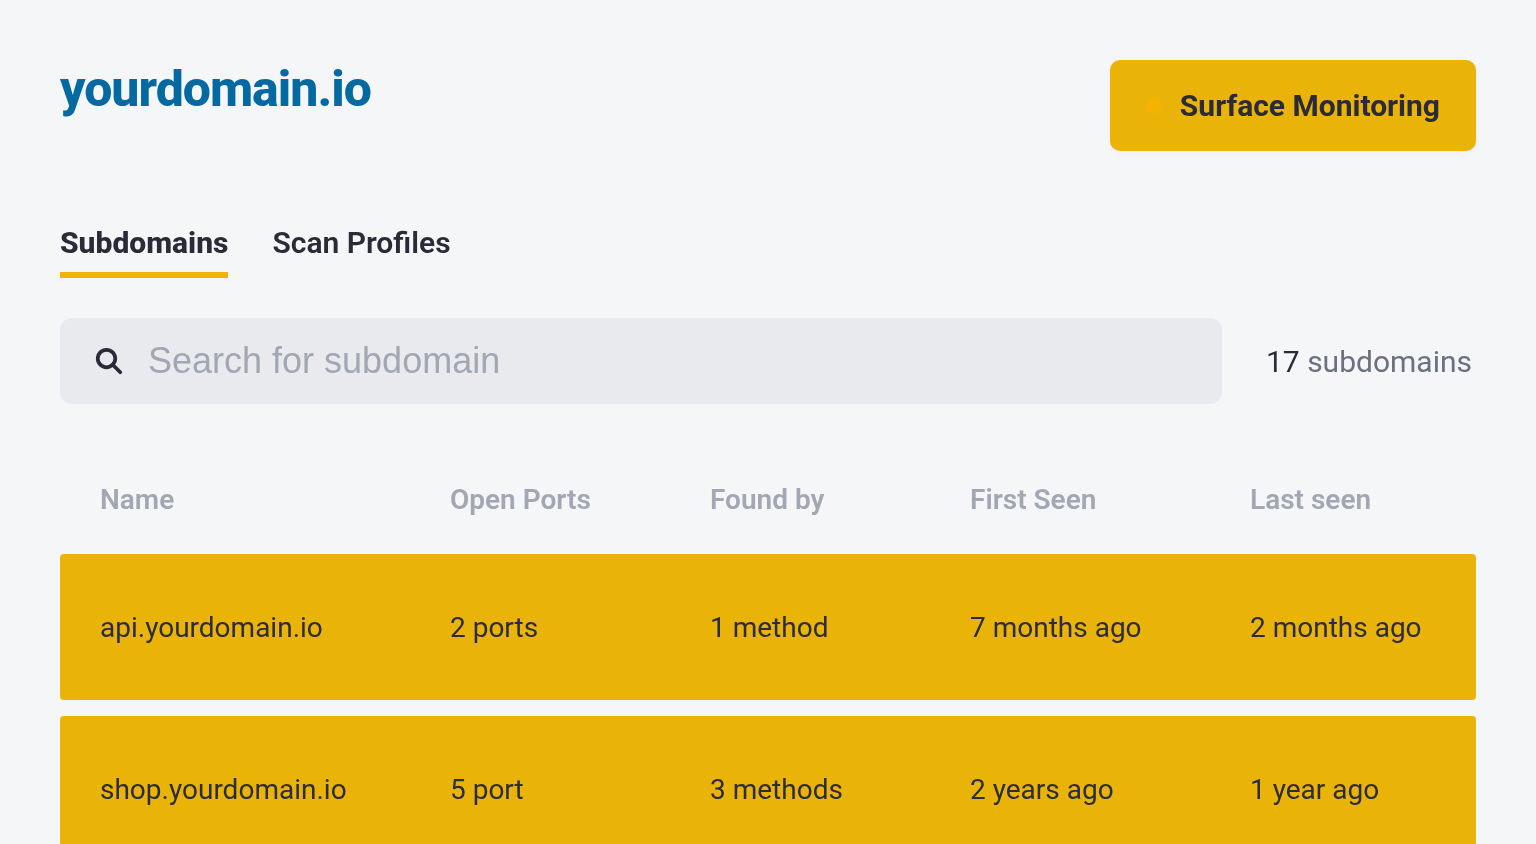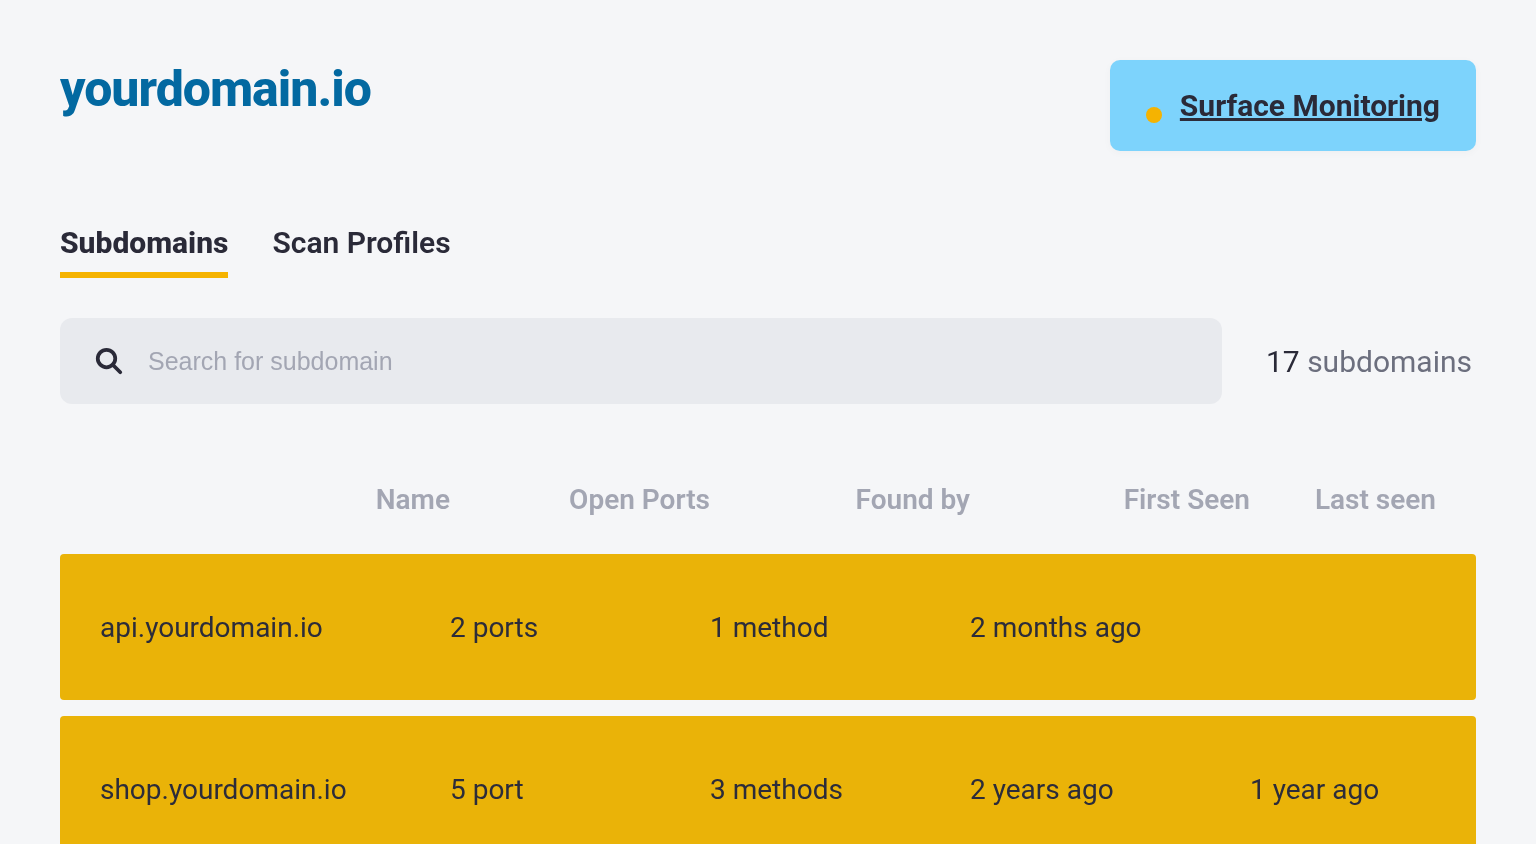--- a/index.html
+++ b/index.html
@@ -19,28 +19,27 @@
       justify-content: space-between;
       align-items: flex-start;
     }
     .page-title {
       font-size: 50px;
       font-weight: 800;
       color: #0369a1;
       letter-spacing: -1px;
     }
     .badge {
-      background: #7dd3fc;
+      background: #eab308;
       border-radius: 10px;
       padding: 28px 36px;
       display: flex;
-      align-items: flex-end;
+      align-items: center;
       gap: 18px;
       box-shadow: 0 2px 8px rgba(0,0,0,0.03);
-      text-decoration: underline;
     }
     .badge-dot {
       width: 16px;
       height: 16px;
       border-radius: 50%;
       background: #f5b301;
       flex-shrink: 0;
     }
     .badge-text {
       font-size: 30px;
@@ -82,21 +81,21 @@
     .search-icon-wrap {
       display: flex;
       align-items: center;
       justify-content: center;
       margin-right: 24px;
     }
     .search-input {
       flex: 1;
       border: none;
       background: transparent;
-      font-size: 25px;
+      font-size: 36px;
       color: #2a2a38;
       outline: none;
     }
     .search-input::placeholder {
       color: #a3a6b3;
     }
     .count-text {
       font-size: 30px;
       color: #6c6f7e;
       white-space: nowrap;
@@ -110,21 +109,20 @@
       margin-top: 40px;
     }
     .thead, .trow {
       display: grid;
       grid-template-columns: 350px 260px 260px 280px 1fr;
       align-items: center;
       padding: 0 40px;
     }
     .thead {
       height: 110px;
-      text-align: right;
     }
     .th {
       font-size: 28px;
       font-weight: 600;
       color: #a3a6b3;
     }
     .trow {
       background: #eab308;
       height: 146px;
       margin-bottom: 16px;
@@ -174,20 +172,21 @@
       <div class="th">Open Ports</div>
       <div class="th">Found by</div>
       <div class="th">First Seen</div>
       <div class="th">Last seen</div>
     </div>
 
     <div class="trow">
       <div class="td">api.yourdomain.io</div>
       <div class="td">2 ports</div>
       <div class="td">1 method</div>
+      <div class="td">7 months ago</div>
       <div class="td">2 months ago</div>
     </div>
 
     <div class="trow">
       <div class="td">shop.yourdomain.io</div>
       <div class="td">5 port</div>
       <div class="td">3 methods</div>
       <div class="td">2 years ago</div>
       <div class="td">1 year ago</div>
     </div>

